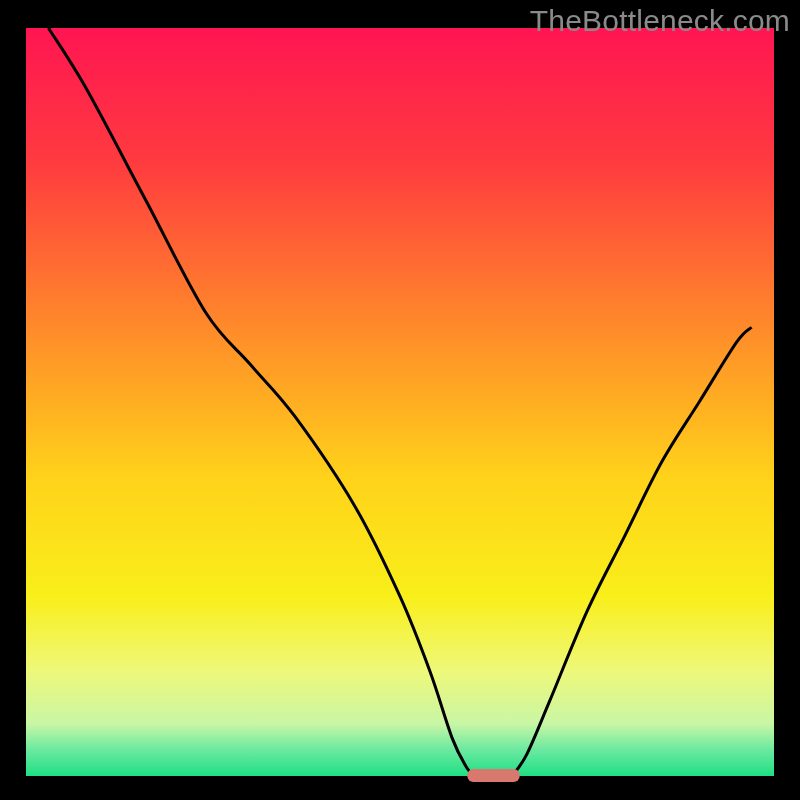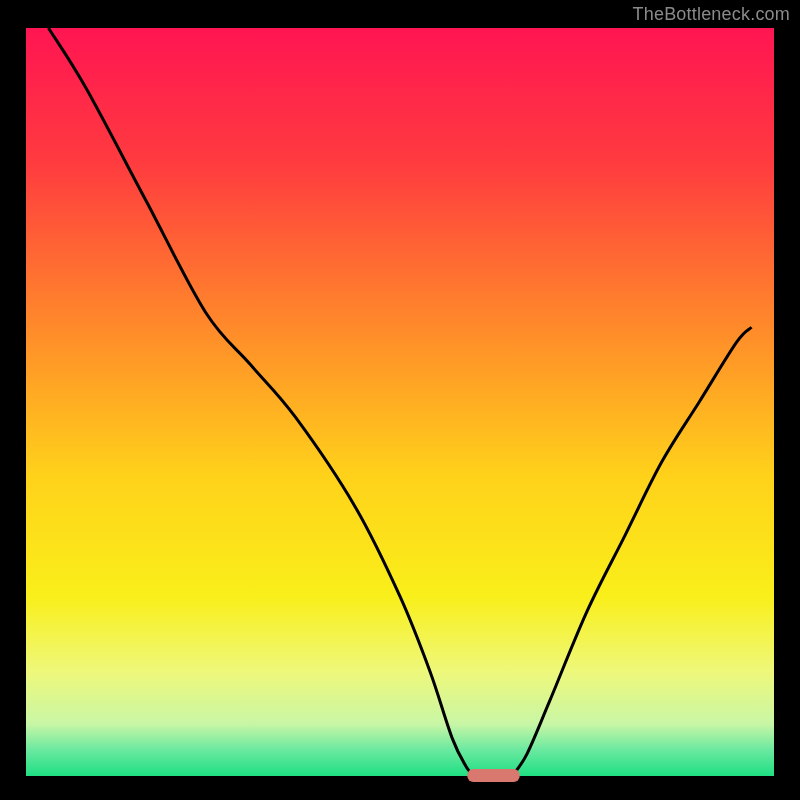--- a/index.html
+++ b/index.html
@@ -15,21 +15,21 @@
     position: relative;
     width: 800px;
     height: 800px;
     background: #000;
   }
   .watermark {
     position: absolute;
     top: 4px;
     right: 10px;
     color: #8a8a8a;
-    font-size: 18px;
+    font-size: 30px;
     font-weight: 400;
     letter-spacing: 0.2px;
     z-index: 50;
     user-select: none;
   }
   svg {
     position: absolute;
     top: 0;
     left: 0;
   }

